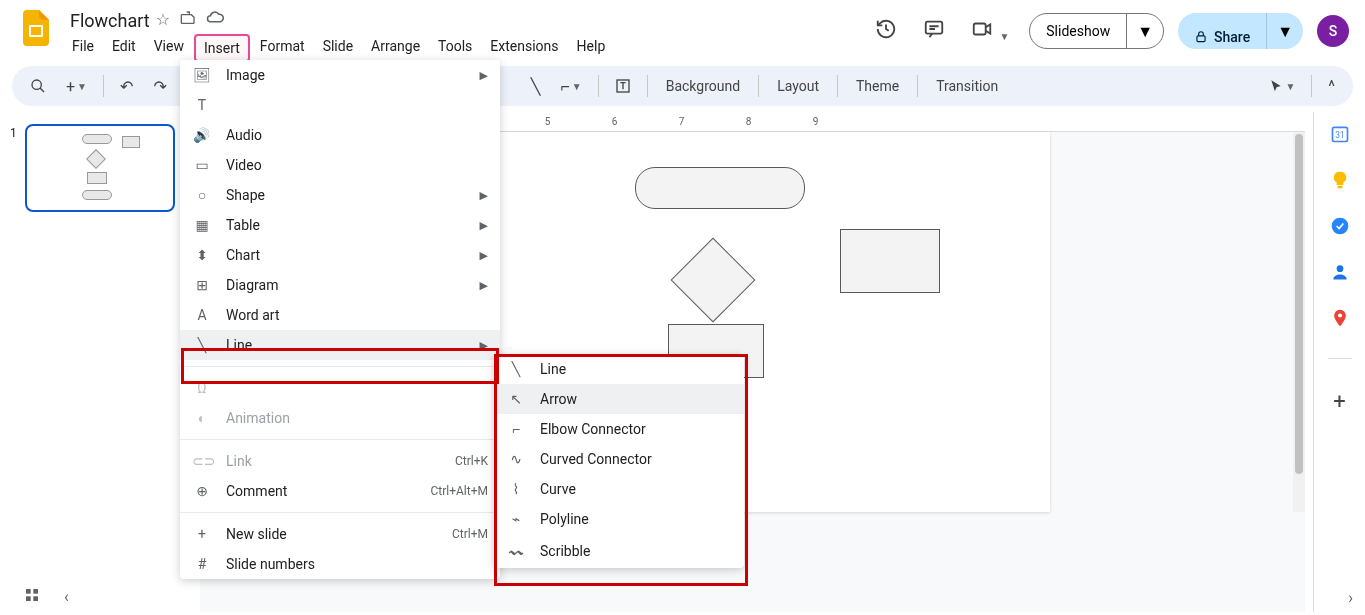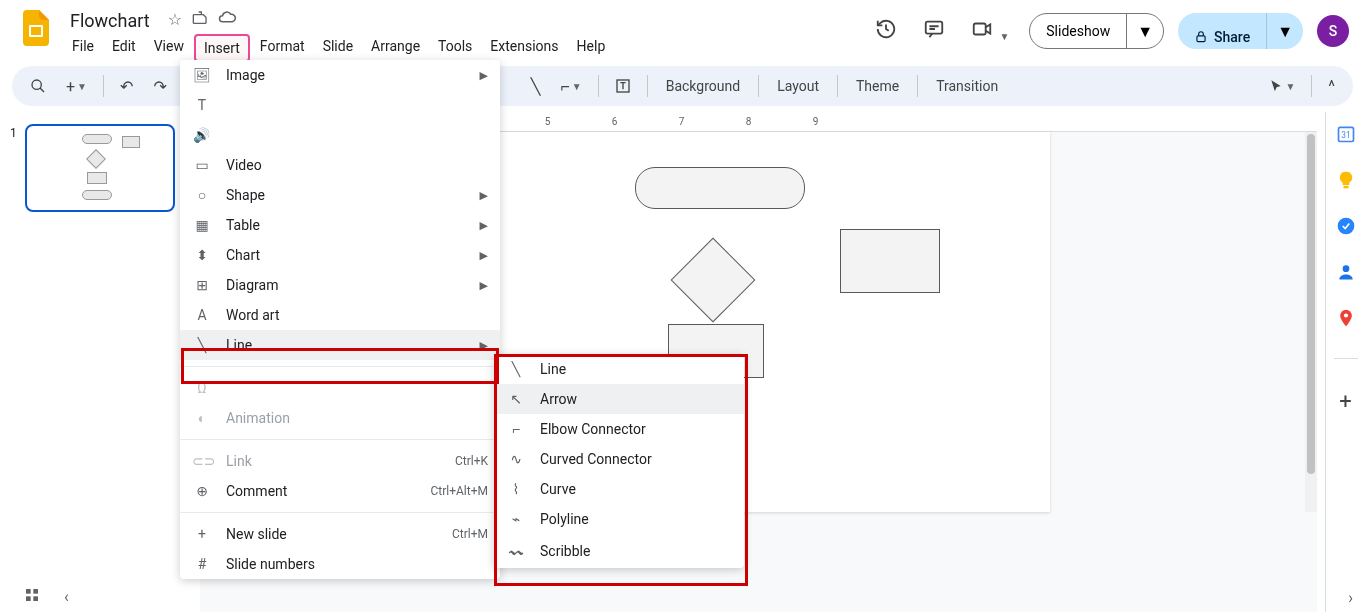--- a/index.html
+++ b/index.html
@@ -3,21 +3,21 @@
 <meta charset="utf-8">
 <style>
 * { margin: 0; padding: 0; box-sizing: border-box; font-family: 'Google Sans', Roboto, Arial, sans-serif; }
 body { background: #fff; width: 1365px; height: 615px; overflow: hidden; position: relative; }
 
 
 .header { display: flex; align-items: flex-start; padding: 8px 16px 0; height: 60px; }
 .logo { width: 40px; height: 40px; display: flex; align-items: center; justify-content: center; margin-right: 8px; }
 .logo svg { width: 26px; height: 36px; }
 .title-area { flex: 1; }
-.title-row { display: flex; align-items: center; gap: 12px; height: 24px; }
+.title-row { display: flex; align-items: center; gap: 0; height: 24px; }
 .doc-title { font-size: 18px; color: #202124; padding: 2px 6px; }
 .title-icons { display: flex; gap: 10px; color: #5f6368; }
 .title-icons span { cursor: pointer; }
 .menu-bar { display: flex; gap: 2px; margin-top: 2px; font-size: 14px; color: #202124; }
 .menu-item { padding: 4px 8px; cursor: pointer; border-radius: 4px; text-align: center; }
 .menu-item.active { border: 2px solid #ec4899; background: rgba(200,0,0,.03); }
 
 .header-right { display: flex; align-items: center; gap: 14px; padding-top: 4px; }
 .hr-icon { color: #444; cursor: pointer; padding: 6px; }
 .slideshow-group { display: flex; border: 1px solid #747775; border-radius: 20px; height: 36px; overflow: hidden; }
@@ -46,21 +46,21 @@
 .canvas-area { flex: 1; position: relative; background: #f8f9fa; }
 .ruler { position: absolute; top: 0; left: 180px; right: 0; height: 20px; background: #fff; border-bottom: 1px solid #dadce0; font-size: 10px; color: #5f6368; display: flex; align-items: center; overflow: hidden; }
 .ruler-tick { position: relative; width: 67px; text-align: center; }
 .slide { position: absolute; top: 20px; left: 180px; width: 670px; height: 380px; background: #fff; box-shadow: 0 1px 3px rgba(0,0,0,.15); }
 .shape { position: absolute; background: #f3f3f3; border: 1px solid #595959; }
 .rounded-term { border-radius: 20px; }
 .diamond { transform: rotate(45deg); }
 .scrollbar-v { position: absolute; right: 0; top: 20px; width: 12px; height: 380px; background: #f1f1f1; }
 .scrollbar-v::after { content:''; position:absolute; top:2px; left:2px; right:2px; height:340px; background:#c1c1c1; border-radius:6px; }
 
-.side-panel { width: 40px; border-left: 1px solid #dadce0; display: flex; flex-direction: column; align-items: center; padding-top: 12px; gap: 26px; margin-left: 8px; }
+.side-panel { width: 52px; border-left: 1px solid #dadce0; display: flex; flex-direction: column; align-items: center; padding-top: 12px; gap: 26px; margin-left: 8px; }
 .sp-icon { width: 20px; height: 20px; cursor: pointer; }
 
 
 .dropdown { position: absolute; background: #fff; border-radius: 4px; box-shadow: 0 2px 10px rgba(0,0,0,.2); font-size: 14px; color: #202124; z-index: 100; }
 .dd-main { top: 60px; left: 180px; width: 320px; max-height: 550px; overflow-y: auto; }
 .dd-item { display: flex; align-items: center; padding: 7px 12px; gap: 14px; cursor: pointer; position: relative; }
 .dd-item.highlighted { background: #eef0f2; }
 .dd-item.disabled { color: #9aa0a6; cursor: default; }
 .dd-icon { width: 20px; text-align: center; color: #5f6368; }
 .dd-item.disabled .dd-icon { color: #bdc1c6; }
@@ -252,20 +252,21 @@
     <div class="dd-item">
       <span class="dd-icon">🖼</span>
       <span class="dd-label">Image</span>
       <span class="dd-arrow">▶</span>
     </div>
     <div class="dd-item">
       <span class="dd-icon">T</span>
     </div>
     <div class="dd-item">
       <span class="dd-icon">🔊</span>
+      <span class="dd-label">Audio</span>
     </div>
     <div class="dd-item">
       <span class="dd-icon">▭</span>
       <span class="dd-label">Video</span>
     </div>
     <div class="dd-item">
       <span class="dd-icon">○</span>
       <span class="dd-label">Shape</span>
       <span class="dd-arrow">▶</span>
     </div>

